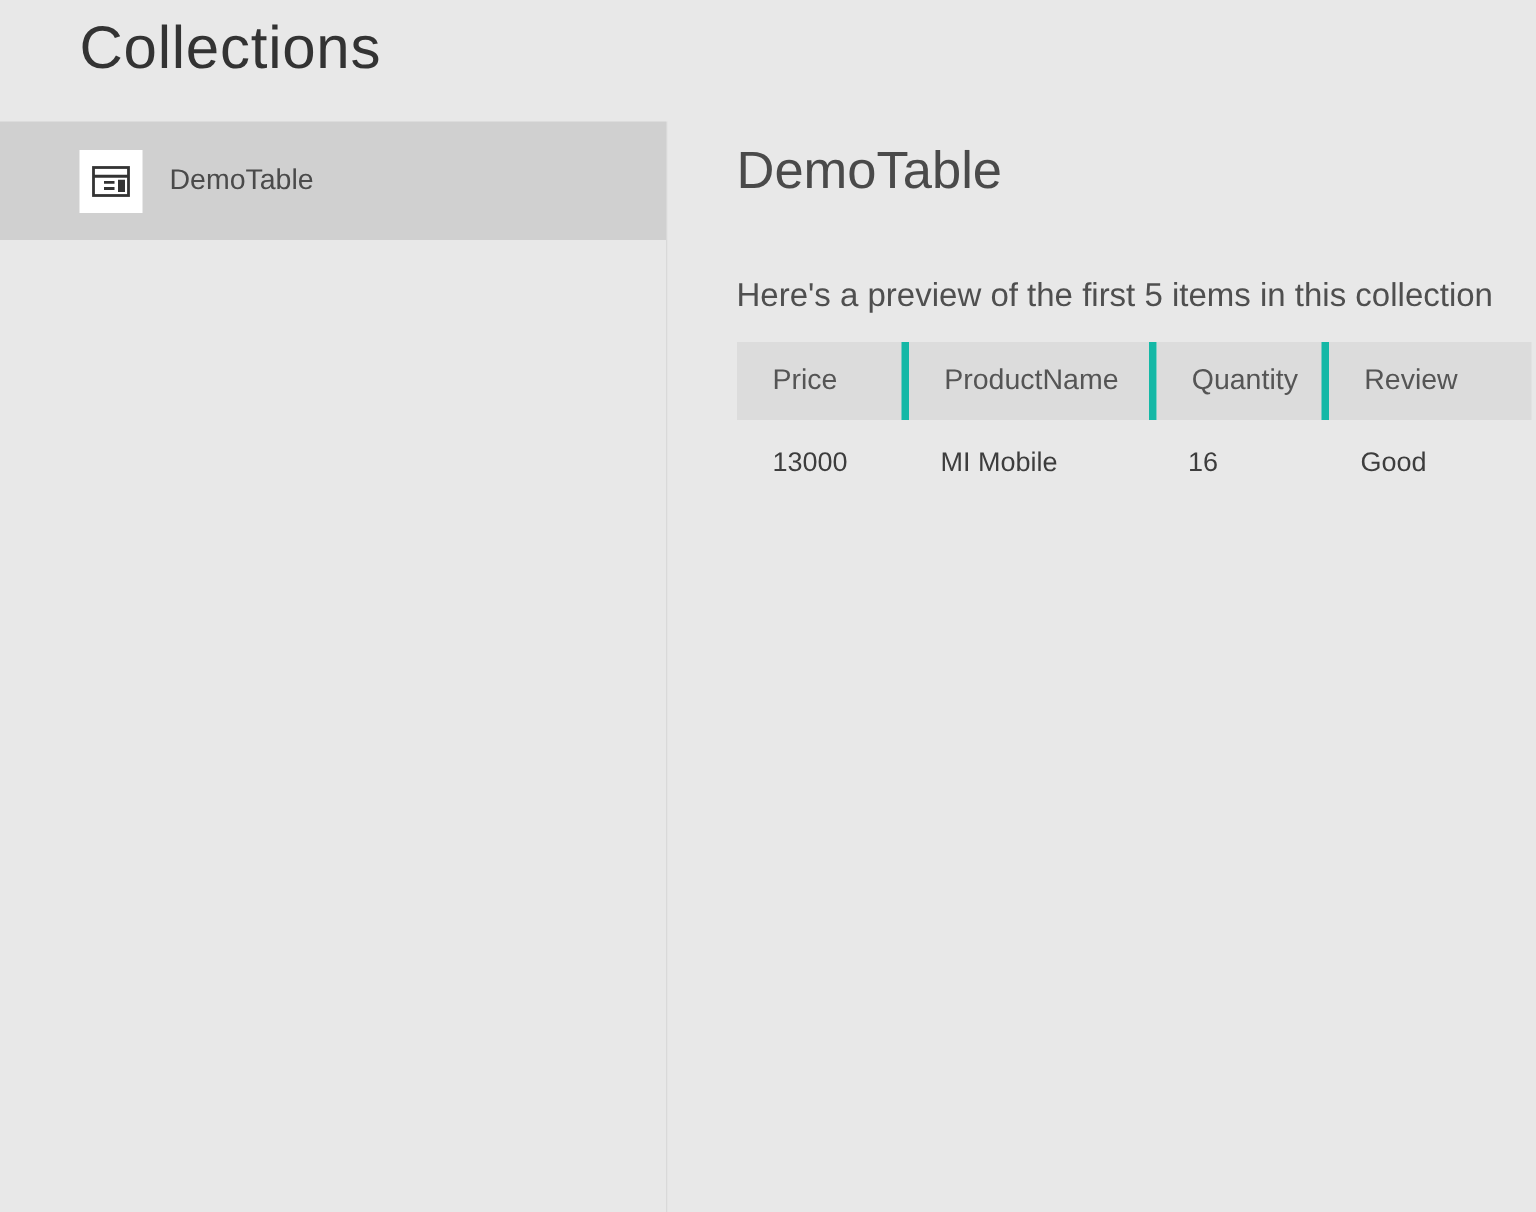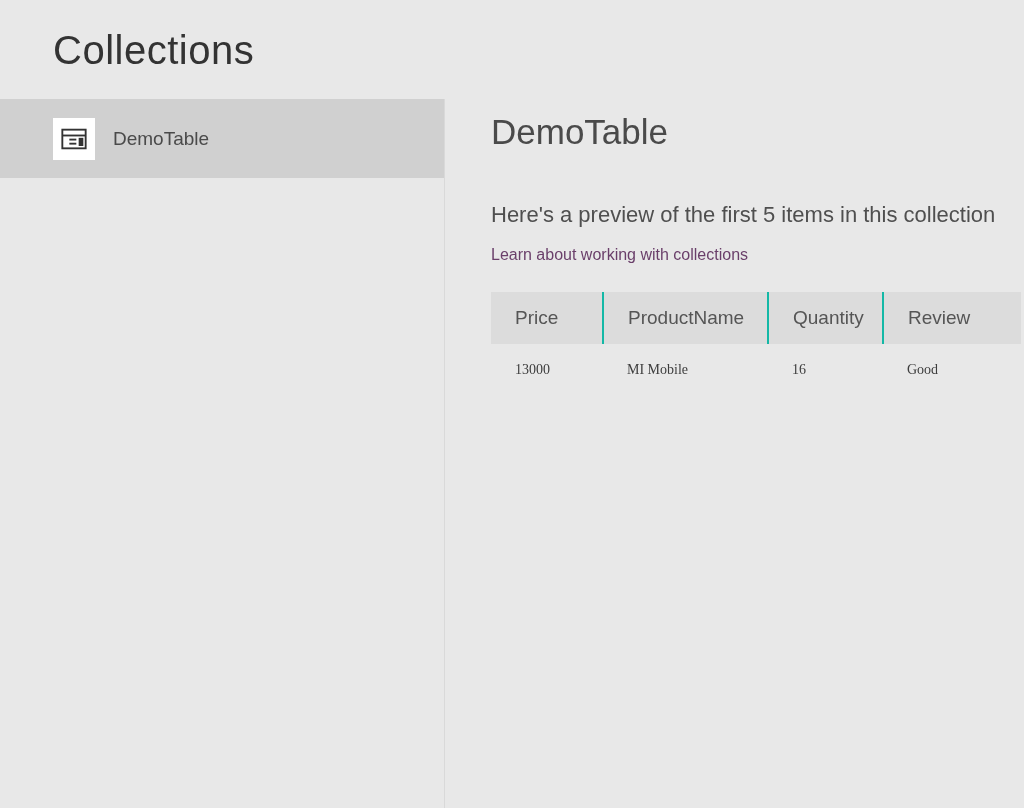--- a/index.html
+++ b/index.html
@@ -15,21 +15,21 @@
       overflow: hidden;
       color: #333;
     }
     .page {
       width: 100%;
       height: 100%;
       display: flex;
       flex-direction: column;
     }
     .header {
-      padding: 28px 0 26px 53px;
+      padding: 10px 0 26px 53px;
     }
     .header h1 {
       font-weight: 300;
       font-size: 40px;
       color: #333;
       letter-spacing: 0.5px;
     }
     .body {
       display: flex;
       flex: 1;
@@ -102,39 +102,38 @@
       table-layout: fixed;
     }
     thead th {
       background: #dcdcdc;
       text-align: left;
       font-weight: 400;
       font-size: 19px;
       color: #555;
       height: 52px;
       padding: 0 10px 0 24px;
-      border-left: 2px solid #14b8a6;
+      border-left: 5px solid #14b8a6;
       overflow: hidden;
       white-space: nowrap;
       text-overflow: ellipsis;
     }
     thead th:first-child {
       border-left: none;
     }
     tbody td {
-      font-size: 14px;
+      font-size: 18px;
       color: #3d3d3d;
       height: 158px;
       vertical-align: top;
       padding: 18px 10px 0 24px;
       border-top: 1px solid #cfcfcf;
       overflow: hidden;
       white-space: nowrap;
       text-overflow: ellipsis;
-      font-family: Liberation Serif, serif;
     }
     tbody tr:first-child td {
       border-top: none;
       height: 150px;
     }
     .col-price   { width: 112px; }
     .col-product { width: 165px; }
     .col-qty     { width: 115px; }
     .col-review  { width: 138px; }
   </style>
@@ -161,21 +160,20 @@
           </svg>
         </span>
         <span class="label">DemoTable</span>
       </div>
     </div>
 
     <div class="main">
       <h2>DemoTable</h2>
 
       <div class="preview-label">Here's a preview of the first 5 items in this collection</div>
-      <a class="learn-link">Learn about working with collections</a>
 
       <div class="table-wrap">
         <table>
           <colgroup>
             <col class="col-price">
             <col class="col-product">
             <col class="col-qty">
             <col class="col-review">
           </colgroup>
           <thead>

